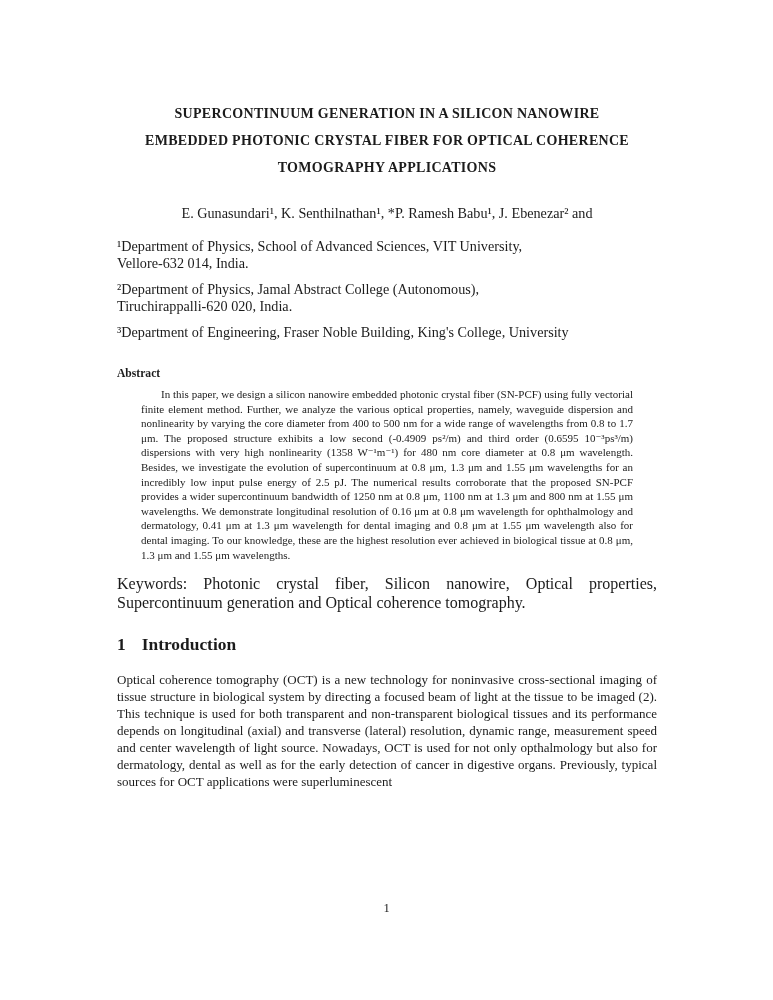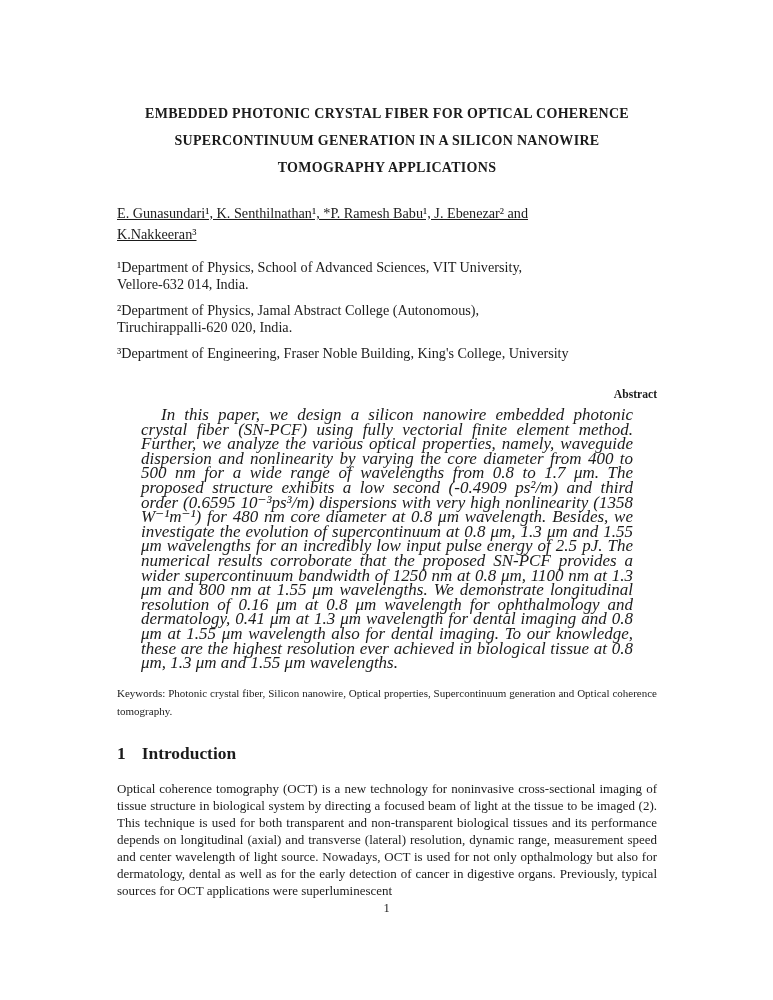--- a/index.html
+++ b/index.html
@@ -23,48 +23,46 @@
     font-weight: bold;
     line-height: 27px;
     letter-spacing: 0.3px;
     text-align: center;
   }
   .title-line { display: block; }
   .authors {
     margin: 0 0 14px 0;
     font-size: 14.2px;
     line-height: 21px;
-    text-align: left;
-    text-decoration: underline;
+    text-align: center;
   }
   .author-line { display: block; }
   .affiliation {
     margin: 0 0 9px 0;
     font-size: 14.2px;
     line-height: 17px;
     text-align: left;
   }
   .aff-line { display: block; }
   .abstract-heading {
     margin: 26px 0 0 0;
     font-size: 11.6px;
     font-weight: bold;
-    text-align: right;
+    text-align: left;
   }
   .abstract-text {
     margin: 7px 24px 0 24px;
-    font-size: 17px;
+    font-size: 11px;
     line-height: 14.6px;
     text-align: justify;
     text-indent: 20px;
-    font-style: italic;
   }
   .keywords {
     margin: 13px 0 0 0;
-    font-size: 11px;
+    font-size: 16px;
     line-height: 18.5px;
     text-align: justify;
   }
   .section-heading {
     margin: 22px 0 0 0;
     font-size: 17.4px;
     font-weight: bold;
   }
   .section-number { display: inline-block; margin-right: 16px; }
   .intro-text {
@@ -94,28 +92,27 @@
     font-size: 12.5px;
   }
 </style>
 </head>
 <body>
 
 <div class="page">
   <div class="content">
 
     <h1 class="title">
+      <span class="title-line">SUPERCONTINUUM GENERATION IN A SILICON NANOWIRE</span>
       <span class="title-line">EMBEDDED PHOTONIC CRYSTAL FIBER FOR OPTICAL COHERENCE</span>
-      <span class="title-line">SUPERCONTINUUM GENERATION IN A SILICON NANOWIRE</span>
       <span class="title-line">TOMOGRAPHY APPLICATIONS</span>
     </h1>
 
     <p class="authors">
       <span class="author-line">E. Gunasundari¹, K. Senthilnathan¹, *P. Ramesh Babu¹, J. Ebenezar² and</span>
-      <span class="author-line">K.Nakkeeran³</span>
     </p>
 
     <p class="affiliation">
       <span class="aff-line">¹Department of Physics, School of Advanced Sciences, VIT University,</span>
       <span class="aff-line">Vellore-632 014, India.</span>
     </p>
 
     <p class="affiliation">
       <span class="aff-line">²Department of Physics, Jamal Abstract College (Autonomous),</span>
       <span class="aff-line">Tiruchirappalli-620 020, India.</span>

